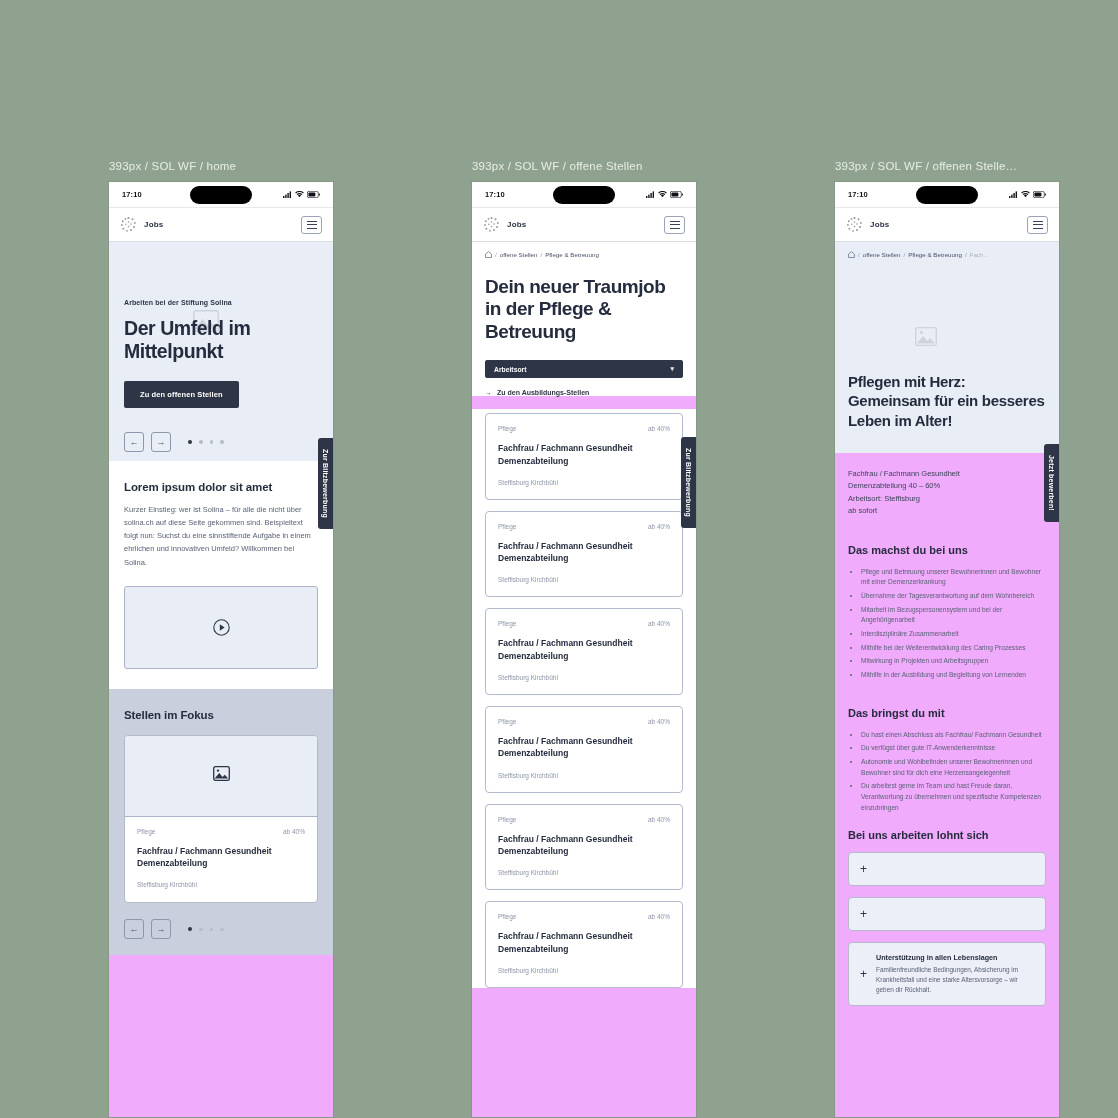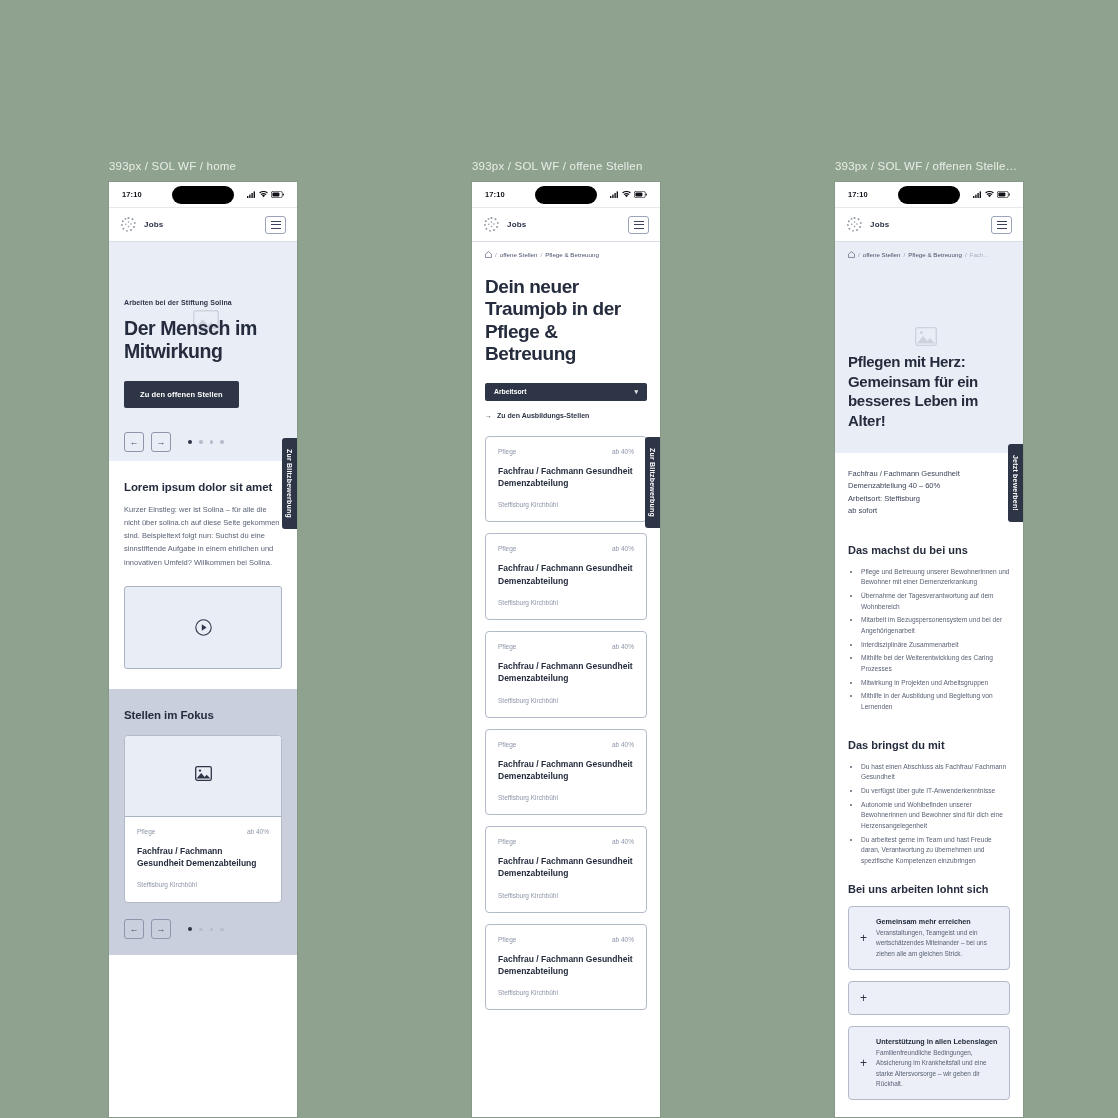--- a/index.html
+++ b/index.html
@@ -16,22 +16,22 @@
     font-size: 11.5px;
     color: #e8eee8;
     letter-spacing: .2px;
     margin-bottom: 10px;
     white-space: nowrap;
     overflow: hidden;
     text-overflow: ellipsis;
   }
   .phone {
     position: relative;
-    width: 188px;
-    background: #ffffff;
+    width: 224px;
+    background: #f0abfc;
     overflow: hidden;
     box-shadow: 0 0 0 1px rgba(0,0,0,.06);
   }
   .phone.h1 { height: 935px; }
   .phone.h2 { height: 935px; }
   .phone.h3 { height: 935px; }
 
   
   .statusbar {
     height: 26px; background: #fff;
@@ -242,21 +242,21 @@
       </div>
 
       <div class="hero f1">
         <span class="ghost-img" style="left:84px;top:68px;">
           <svg width="26" height="22" viewBox="0 0 26 22">
               <rect x=".8" y=".8" width="24.4" height="20.4" rx="2" fill="none" stroke="#2e3546" stroke-width="1.4"></rect>
               <path d="M2 19 9.5 9l5.5 6.5L18 12l6 7z" fill="#2e3546"></path>
             </svg>
         </span>
         <div class="eyebrow">Arbeiten bei der Stiftung Solina</div>
-        <h1 class="big">Der Mensch im Mitwirkung</h1>
+        <h1 class="big">Der Umfeld im Mittelpunkt</h1>
         <div style="margin-top:19px;"><span class="btn-dark">Zu den offenen Stellen</span></div>
         <div class="carousel" style="margin-top:24px;">
           <span class="cbtn">←</span>
           <span class="cbtn">→</span>
           <span class="dots">
               <i class="on"></i>
               <i></i>
               <i></i>
               <i></i>
             </span>
@@ -556,24 +556,20 @@
         <li>Du hast einen Abschluss als Fachfrau/ Fachmann Gesundheit</li>
         <li>Du verfügst über gute IT-Anwenderkenntnisse</li>
         <li>Autonomie und Wohlbefinden unserer Bewohnerinnen und Bewohner sind für dich eine Herzensangelegenheit</li>
         <li>Du arbeitest gerne im Team und hast Freude daran, Verantwortung zu übernehmen und spezifische Kompetenzen einzubringen</li>
       </ul>
 
       <h2 class="h3t" style="margin-top:16px;">Bei uns arbeiten lohnt sich</h2>
 
       <div class="acc">
         <span class="plus">+</span>
-        <span>
-          <span class="atitle" style="display:block;">Gemeinsam mehr erreichen</span>
-          <span class="atext" style="display:block;">Veranstaltungen, Teamgeist und ein wertschätzendes Miteinander – bei uns ziehen alle am gleichen Strick.</span>
-        </span>
       </div>
       <div class="acc">
         <span class="plus">+</span>
       </div>
       <div class="acc">
         <span class="plus">+</span>
         <span>
           <span class="atitle" style="display:block;">Unterstützung in allen Lebenslagen</span>
           <span class="atext" style="display:block;">Familienfreundliche Bedingungen, Absicherung im Krankheitsfall und eine starke Altersvorsorge – wir geben dir Rückhalt.</span>
         </span>

